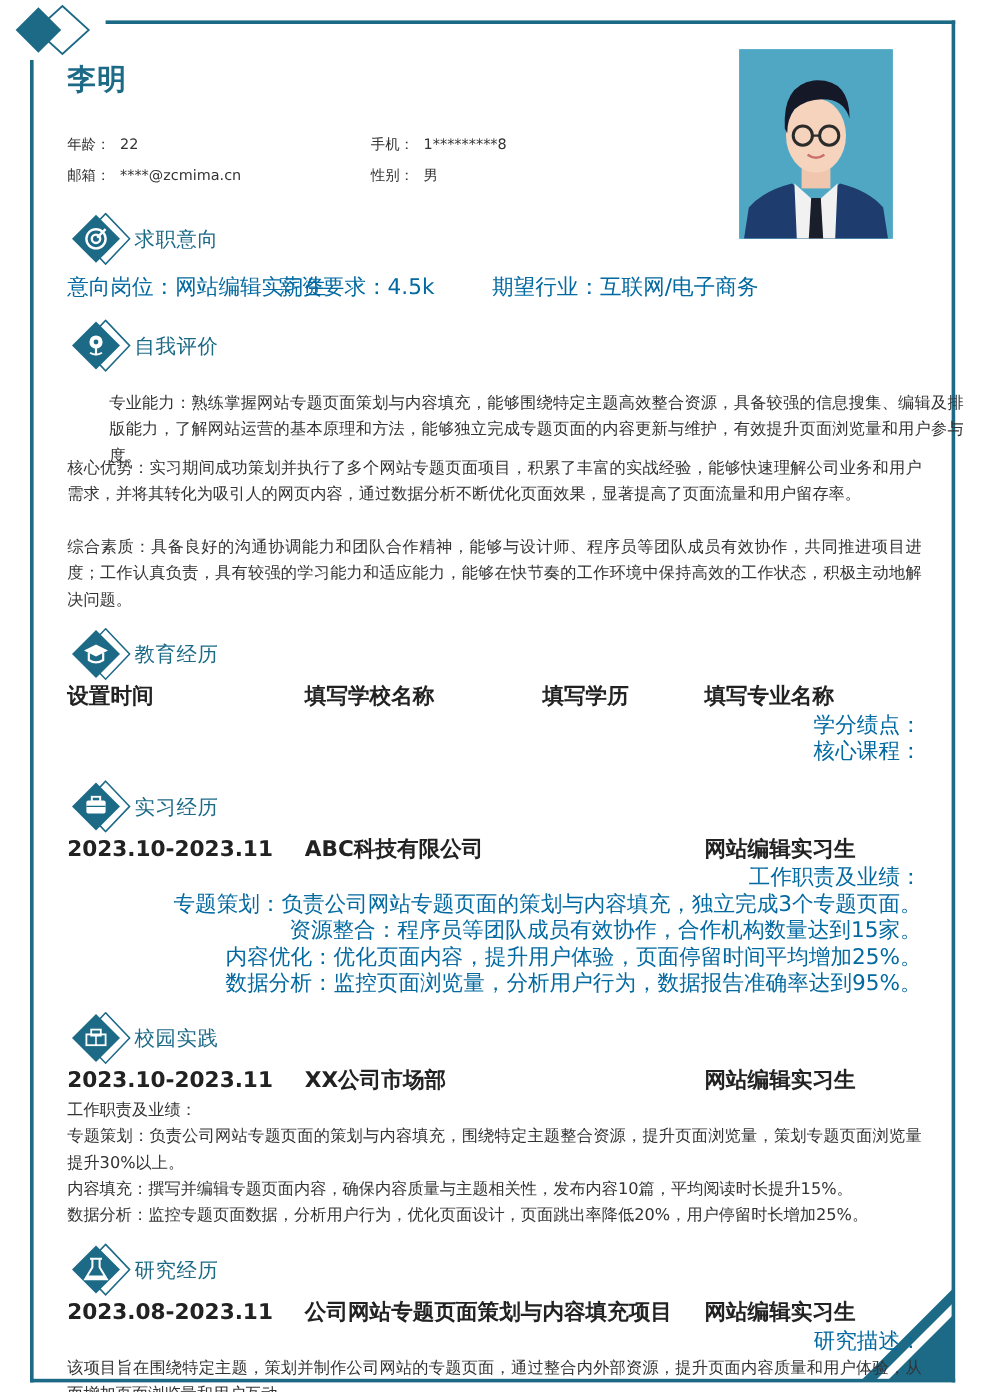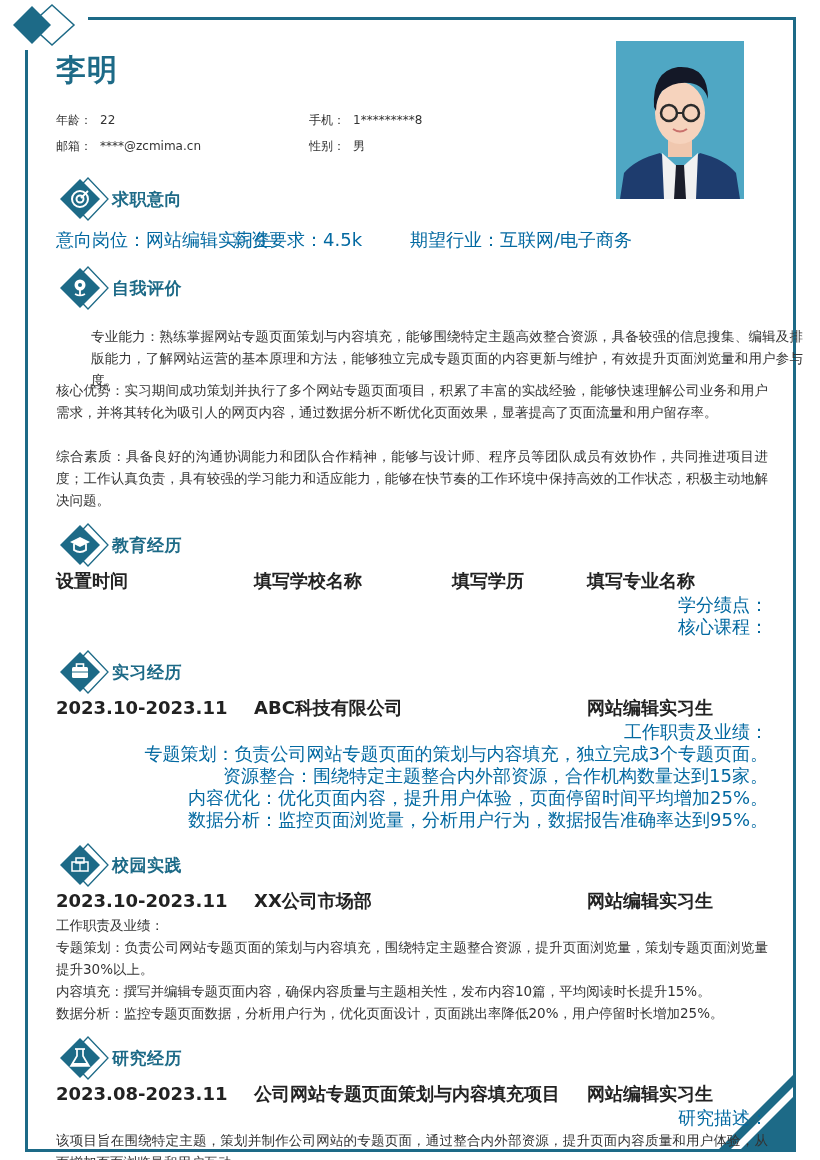--- a/index.html
+++ b/index.html
@@ -7,31 +7,31 @@
   body { position: relative; font-family: "DejaVu Sans", "Liberation Sans", sans-serif; color: #333; font-size: 13.5px; }
 
   .frame-top { position: absolute; left: 88px; top: 17px; width: 708px; height: 3px; background: #1d6a87; }
   .frame-right { position: absolute; left: 793px; top: 17px; width: 3px; height: 1135px; background: #1d6a87; }
   .frame-left { position: absolute; left: 25px; top: 50px; width: 3px; height: 1102px; background: #1d6a87; }
   .frame-bottom { position: absolute; left: 25px; top: 1149px; width: 771px; height: 3px; background: #1d6a87; }
 
   .corner-diamonds { position: absolute; left: 8px; top: 3px; width: 72px; height: 44px; }
   .corner-tri { position: absolute; left: 718px; top: 1074px; width: 76px; height: 76px; }
 
-  .name { position: absolute; left: 56px; top: 50px; font-size: 30px; font-weight: bold; color: #1d6a87; letter-spacing: 1px; }
+  .name { position: absolute; left: 56px; top: 50px; font-size: 24px; font-weight: bold; color: #1d6a87; letter-spacing: 1px; }
 
   .info { position: absolute; font-size: 12px; color: #333; white-space: nowrap; }
   .info .lbl { color: #333; }
   .info .val { margin-left: 8px; }
 
   .photo { position: absolute; left: 616px; top: 41px; width: 128px; height: 158px; background: #4fa7c4; overflow: hidden; }
 
   .sec-head { position: absolute; left: 58px; height: 44px; display: flex; align-items: center; }
   .sec-icon { width: 52px; height: 44px; position: relative; }
-  .sec-title { font-size: 17px; font-weight: bold; color: #1d6a87; margin-left: 2px; letter-spacing: 0.5px; }
+  .sec-title { font-size: 17px; font-weight: normal; color: #1d6a87; margin-left: 2px; letter-spacing: 0.5px; }
 
   .row { position: absolute; left: 56px; width: 712px; font-size: 18px; line-height: 22px; color: #0369a1; text-align: right; }
   .para { position: absolute; left: 56px; width: 712px; font-size: 13.5px; line-height: 22.2px; color: #333; text-align: justify; }
   .bold { font-weight: bold; color: #222; }
   .col { position: absolute; top: 0; white-space: nowrap; }
 </style>
 </head>
 <body>
 
 <div class="frame-top"></div>
@@ -155,21 +155,21 @@
   </div>
   <span class="sec-title">实习经历</span>
 </div>
 <div class="row bold" style="top:697px;">
   <span class="col" style="left:0;">2023.10-2023.11</span>
   <span class="col" style="left:198px;">ABC科技有限公司</span>
   <span class="col" style="left:531px;">网站编辑实习生</span>
 </div>
 <div class="row" style="top:721px;">工作职责及业绩：</div>
 <div class="row" style="top:743px;">专题策划：负责公司网站专题页面的策划与内容填充，独立完成3个专题页面。</div>
-<div class="row" style="top:765px;">资源整合：围绕特定主题整合内外部资源，合作机构数量达到15家。</div>
+<div class="row" style="top:765px;">资源整合：程序员等团队成员有效协作，合作机构数量达到15家。</div>
 <div class="row" style="top:787px;">内容优化：优化页面内容，提升用户体验，页面停留时间平均增加25%。</div>
 <div class="row" style="top:809px;">数据分析：监控页面浏览量，分析用户行为，数据报告准确率达到95%。</div>
 
 <div class="sec-head" style="top:843px;text-align:right;">
   <div class="sec-icon">
     <svg width="52" height="44" viewBox="0 0 52 44">
       <polygon points="30,1 50,22 30,43 10,22" fill="#fff" stroke="#1d6a87" stroke-width="1.3"></polygon>
       <polygon points="22,2 42,22 22,42 2,22" fill="#1d6a87"></polygon>
       <rect x="14" y="19" width="16" height="9" fill="none" stroke="#fff" stroke-width="1.5"></rect>
       <rect x="18" y="15" width="8" height="5" fill="none" stroke="#fff" stroke-width="1.5"></rect>

